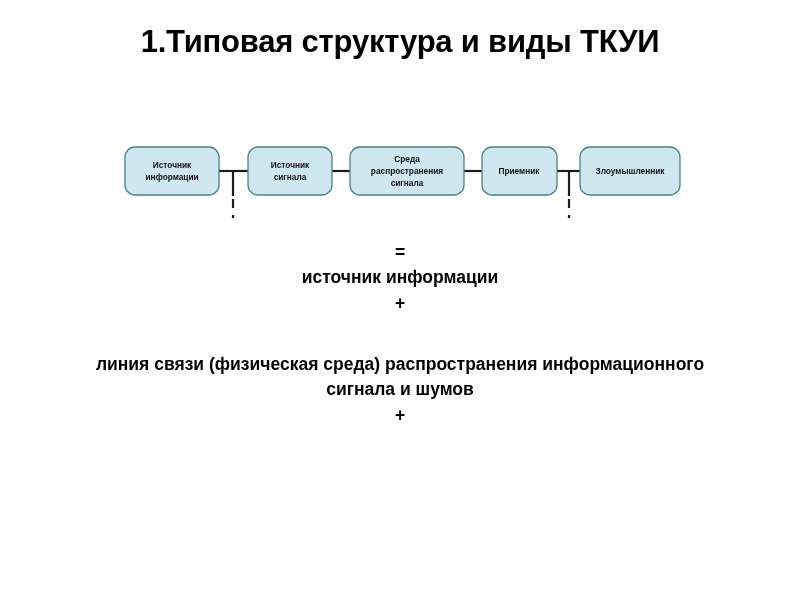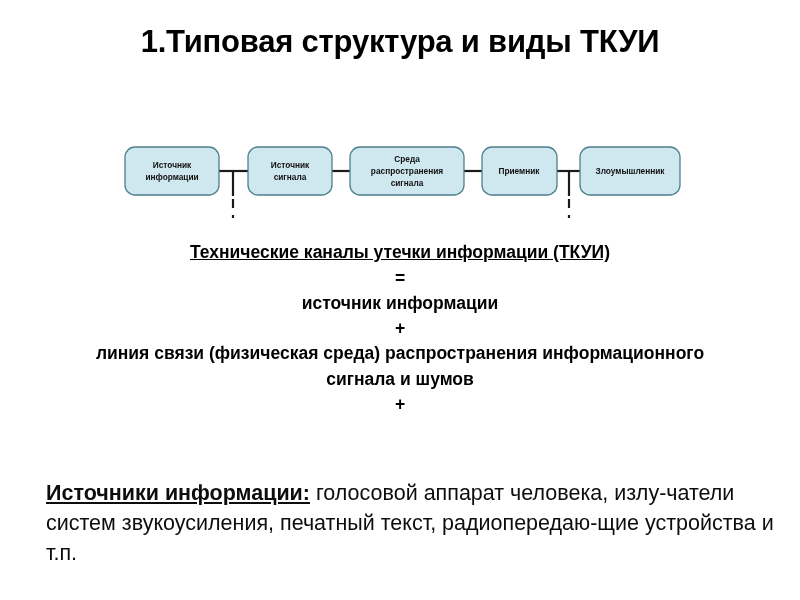--- a/index.html
+++ b/index.html
@@ -81,20 +81,21 @@
     text-decoration: underline;
   }
   .formula .fline.op {
     font-size: 17.5px;
     font-weight: bold;
     line-height: 25px;
   }
   .formula .fline.wrap {
     white-space: normal;
     padding: 0 70px;
+    margin-top: 36px;
   }
 
   
   .bottom-para {
     position: absolute;
     left: 46px;
     top: 478px;
     width: 730px;
     font-size: 21.5px;
     line-height: 30px;
@@ -170,25 +171,21 @@
       </g>
 
       <g>
         <rect x="256" y="180" width="266" height="30" rx="15" ry="15" fill="#cfe7ee" stroke="#4d7f8c" stroke-width="1.3"></rect>
         <text class="dg-channel-text" x="389" y="199">Канал утечки информации</text>
       </g>
     </svg>
   </div>
 
   <div class="formula">
-    <div class="fline underline">Технические каналы утечки информации (ТКУИ)</div>
     <div class="fline op">=</div>
     <div class="fline">источник  информации</div>
     <div class="fline op">+</div>
     <div class="fline wrap">линия связи (физическая среда) распространения информационного сигнала и  шумов</div>
     <div class="fline op">+</div>
   </div>
 
-  <div class="bottom-para">
-    <span class="lead">Источники информации:</span><span> голосовой аппарат человека, излу-чатели систем звукоусиления, печатный текст, радиопередаю-щие устройства и т.п.</span>
-  </div>
 
 </div>
 
 </body></html>

